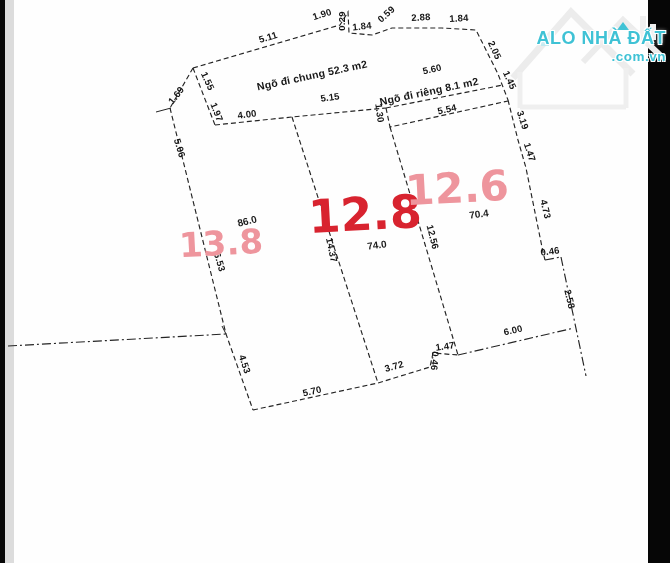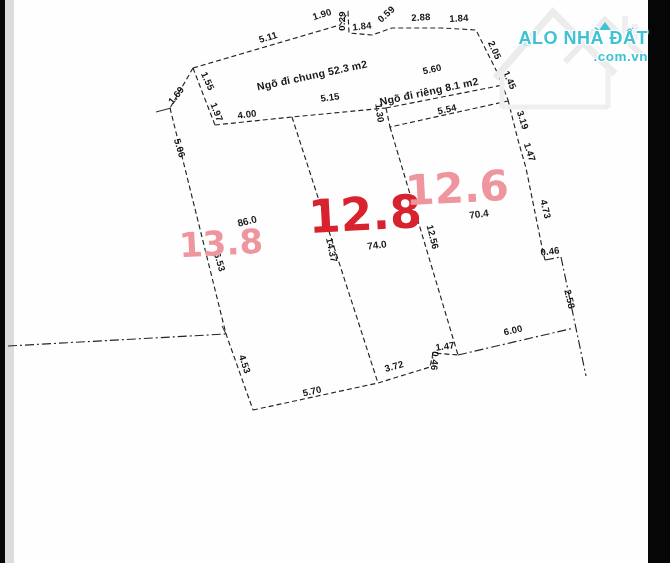--- a/index.html
+++ b/index.html
@@ -17,21 +17,21 @@
   .dd{stroke-dasharray:9 3 2 3;}
   .tick{fill:none;stroke:#242424;stroke-width:1;}
   
   #labels{position:absolute;left:0;top:0;width:670px;height:563px;z-index:3;}
   #labels span{position:absolute;white-space:nowrap;display:block;}
   .dim{font-size:9.5px;font-weight:600;color:#161616;letter-spacing:.2px;}
   .alley{font-size:10.5px;font-weight:600;color:#161616;letter-spacing:.2px;}
   .area{font-family:"DejaVu Sans",sans-serif;font-weight:bold;}
   .areasub{font-size:10px;font-weight:700;color:#1d1d1d;}
   
-  #watermark{position:absolute;left:487px;top:0;width:165px;height:115px;z-index:4;}
+  #watermark{position:absolute;left:505px;top:0;width:165px;height:115px;z-index:4;}
   .wm-house{position:absolute;left:0;top:0;}
   .wm-brand{
     position:absolute;right:4px;top:28px;font-size:18px;font-weight:bold;
     color:#3fc2d5;letter-spacing:.5px;
     text-shadow:0 0 1px #fff,1px 1px 0 #ffffff,-1px -1px 0 #ffffff,1px -1px 0 #ffffff,-1px 1px 0 #ffffff,0 0 4px rgba(255,255,255,.9);
   }
   .wm-tld{
     position:absolute;right:4px;top:49px;font-size:13.5px;font-weight:bold;
     color:#3fc2d5;letter-spacing:.5px;
     text-shadow:0 0 1px #fff,1px 1px 0 #ffffff,-1px -1px 0 #ffffff,1px -1px 0 #ffffff,-1px 1px 0 #ffffff;

